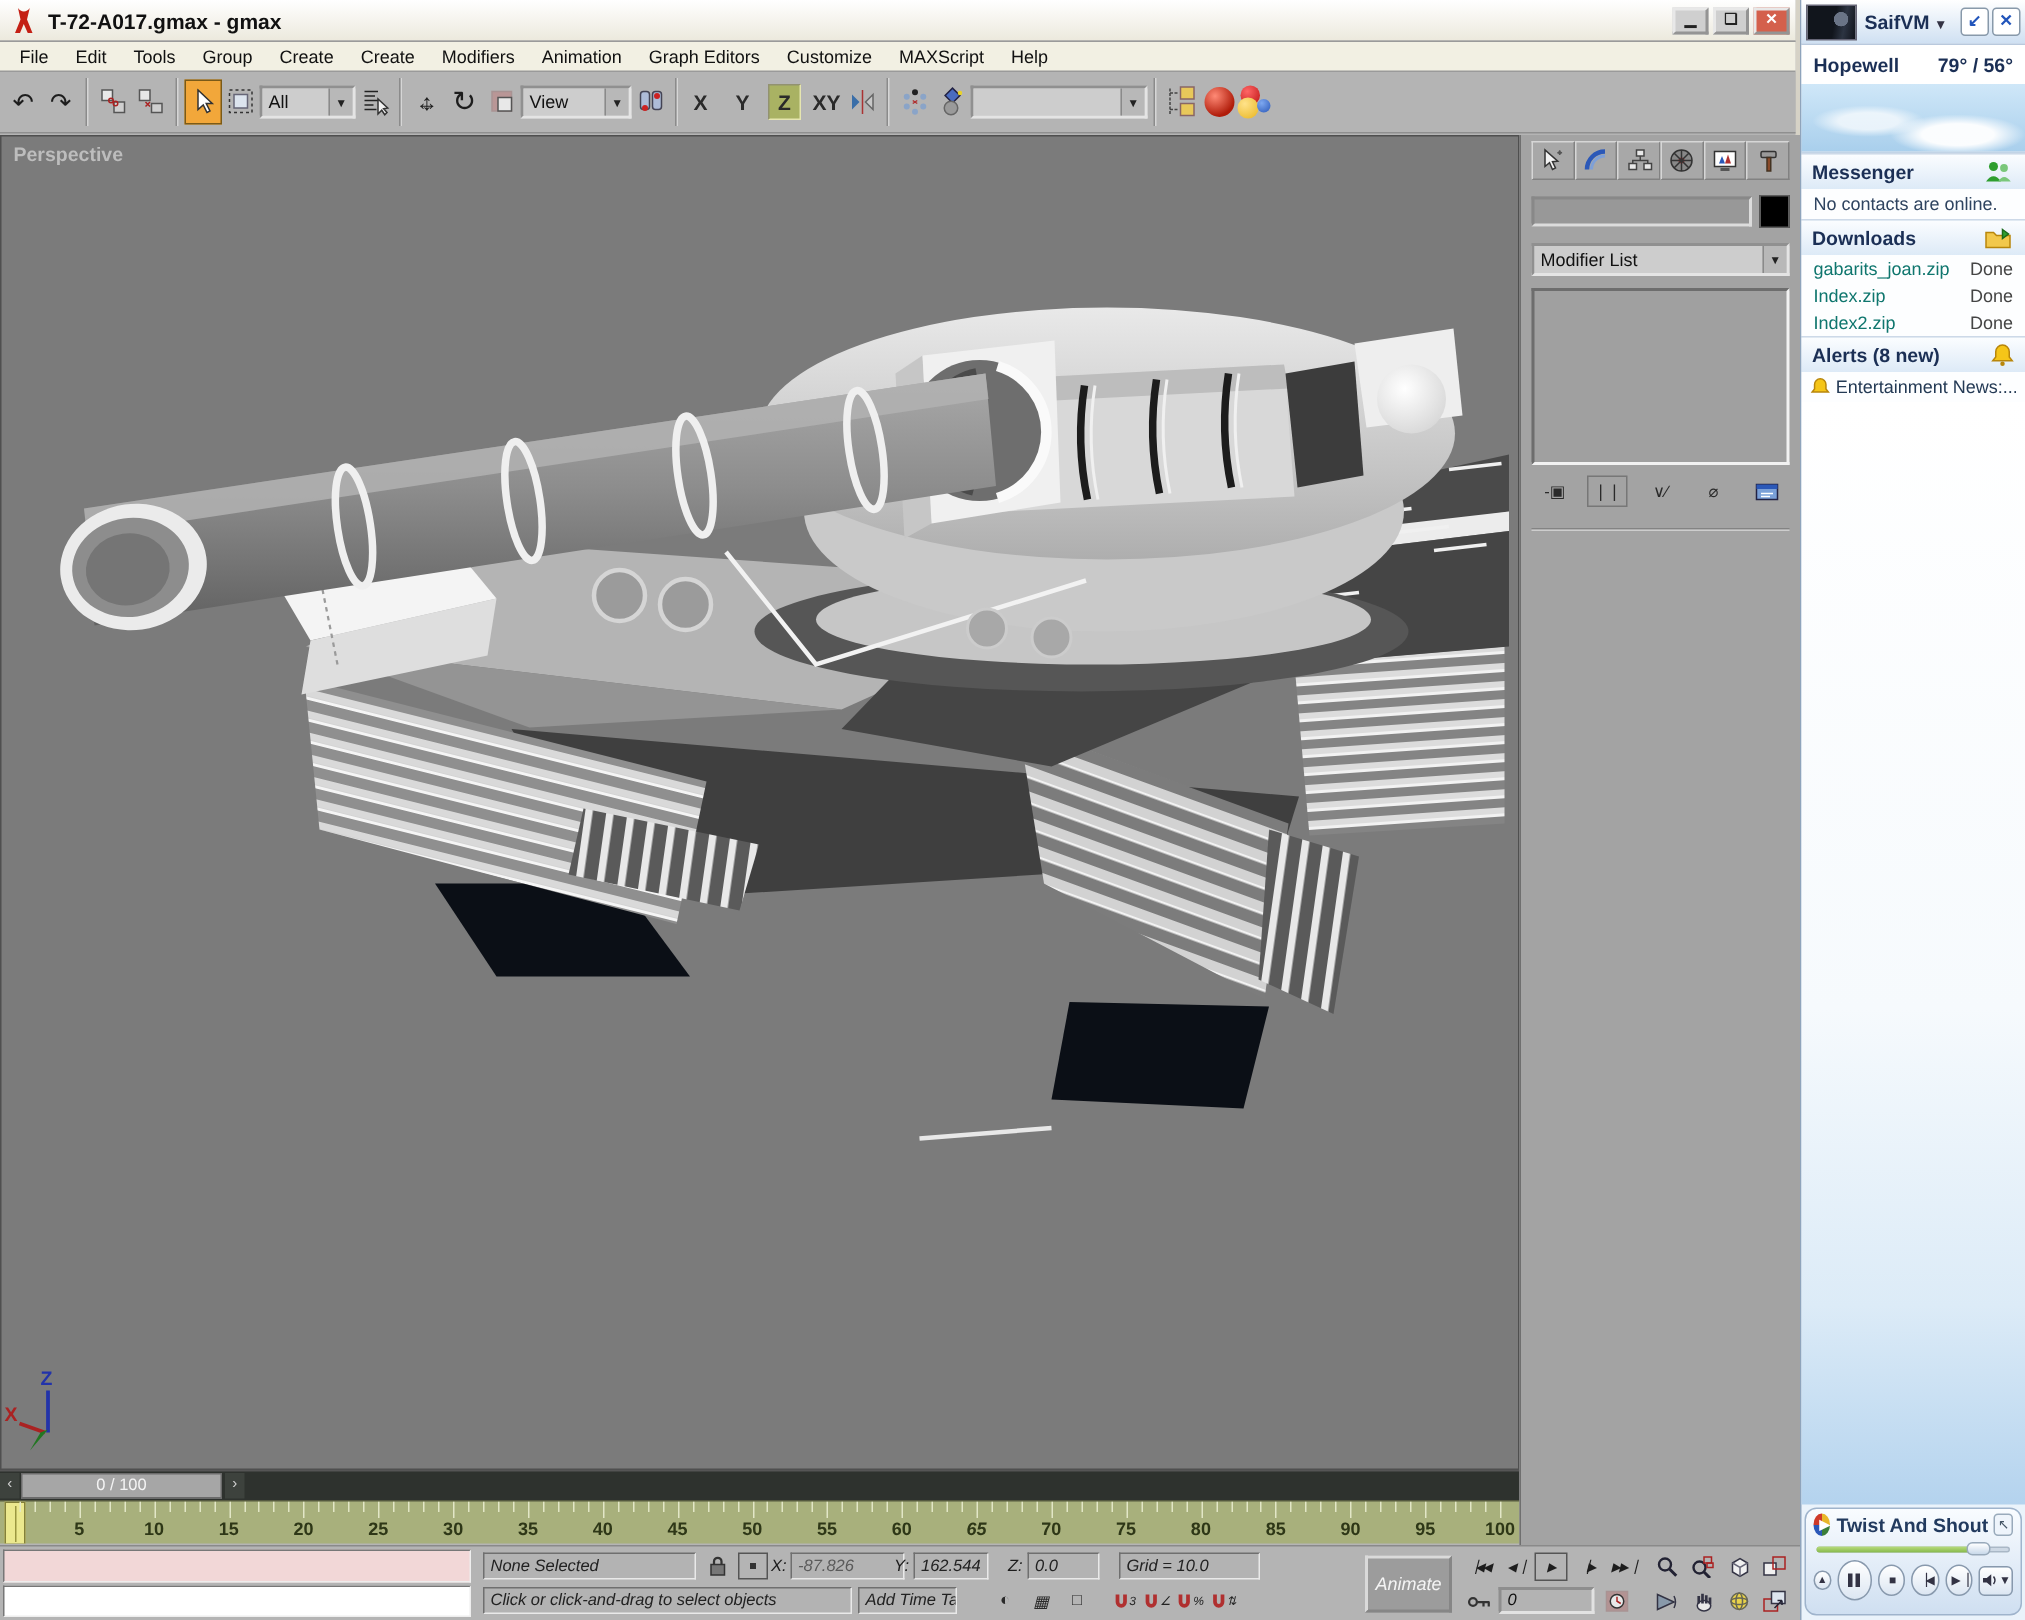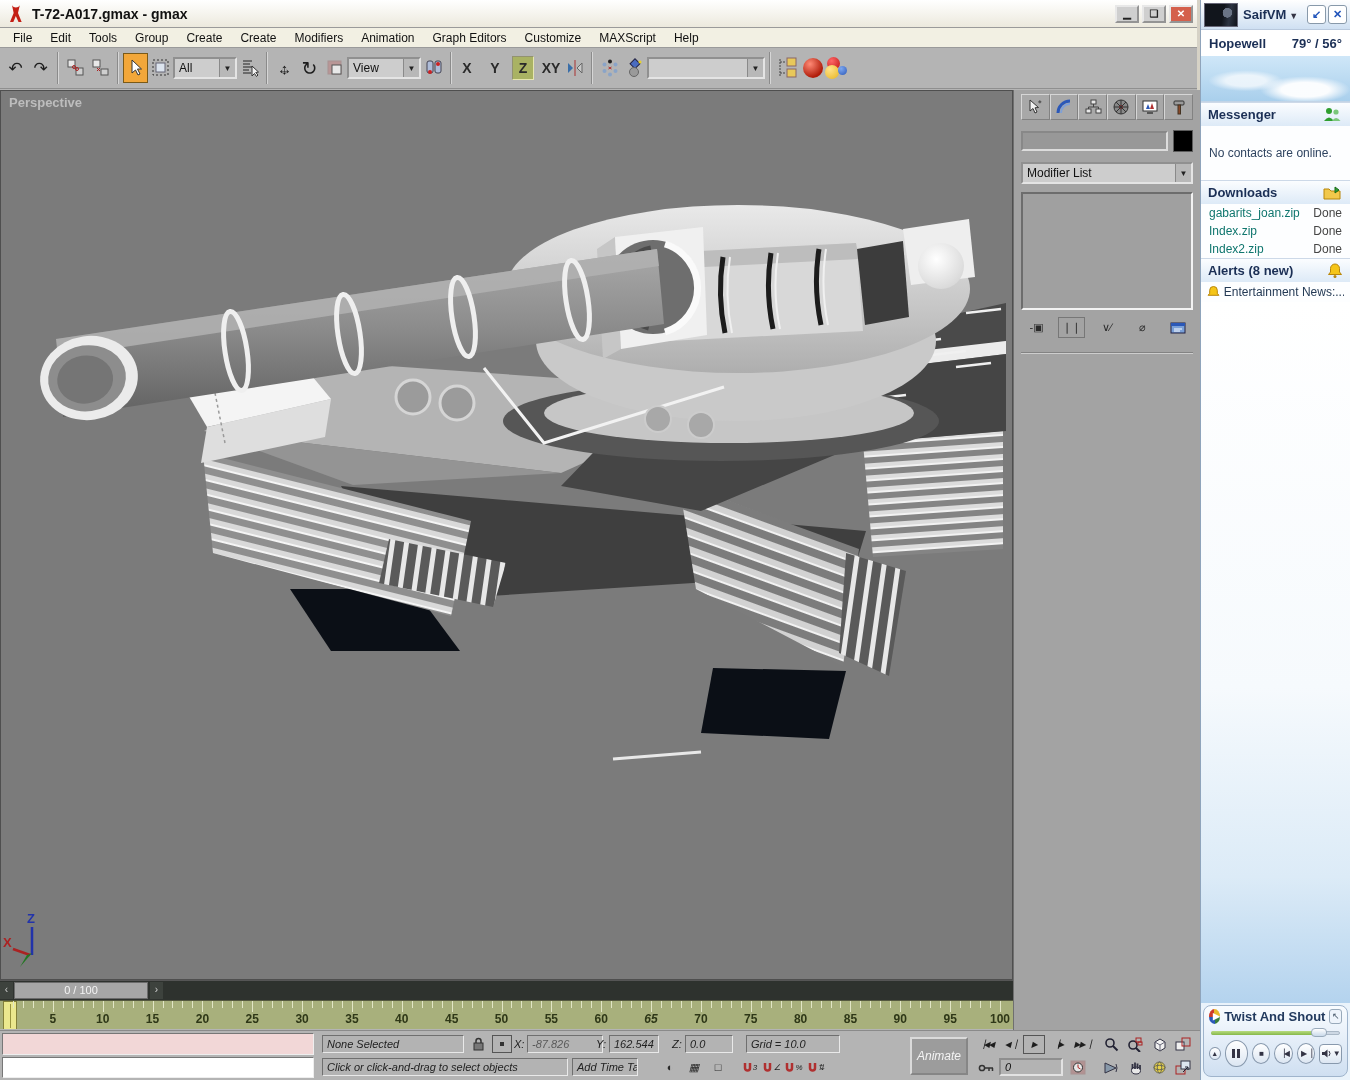--- a/index.html
+++ b/index.html
@@ -109,21 +109,21 @@
           color:#2255bb;font-size:11px;font-weight:bold;text-align:center;line-height:17px;}
   .sb-weather{height:26px;background:#fff;display:flex;align-items:center;justify-content:space-between;padding:0 8px;}
   .sb-loc,.sb-temps{font-size:13px;font-weight:bold;color:var(--sidebar-header-text);}
   .sb-sky{height:46px;background:
       radial-gradient(60px 18px at 70% 75%, rgba(255,255,255,.95) 0 40%, transparent 75%),
       radial-gradient(50px 14px at 30% 55%, rgba(255,255,255,.7) 0 40%, transparent 75%),
       linear-gradient(#cfe7f8,#a9cfec);border-bottom:1px solid #c2d4e6;}
   .sb-sechead{height:24px;display:flex;align-items:center;justify-content:space-between;padding:0 7px;
               background:linear-gradient(#fbfdff,#ddeaf7);border-top:1px solid #cdd9e8;}
   .sb-sechead .t{font-size:13px;font-weight:bold;color:var(--sidebar-header-text);}
-  .sb-line{font-size:12px;color:#2f4460;padding:20px 8px;background:#fdfeff;}
+  .sb-line{font-size:12px;color:#2f4460;padding:3px 8px;background:#fdfeff;}
   .dlrow{display:flex;justify-content:space-between;padding:2px 8px;background:#fdfeff;}
   .dlname{font-size:12px;color:#0f766e;}
   .dlstat{font-size:12px;color:var(--done-text);}
   .alertrow{display:flex;align-items:center;gap:4px;padding:3px 6px;background:#fdfeff;}
   .alertrow .t{font-size:12px;color:#243a55;white-space:nowrap;overflow:hidden;}
   .sb-fill{flex:1;background:linear-gradient(#ffffff 0%,#f6fafd 55%,#dcebf7 82%,#b4d3ee 100%);}
 
   .player{height:72px;margin:2px 2px 3px 2px;border:1px solid #9fb4cc;border-radius:8px;
           background:linear-gradient(#f9fcff,#cfdff1);padding:3px 5px;}
   .pl-row1{display:flex;align-items:center;gap:4px;}

